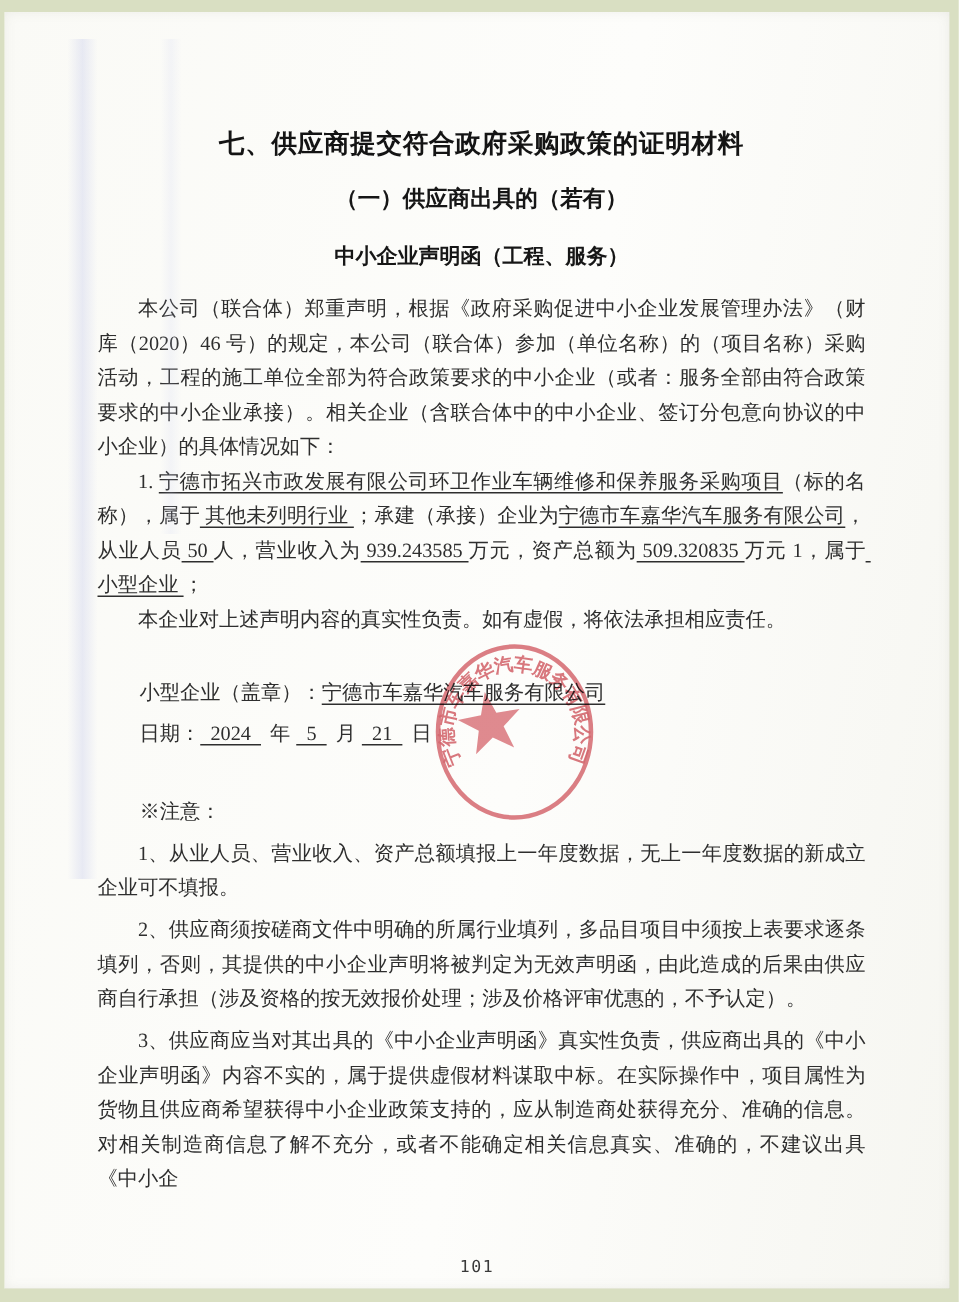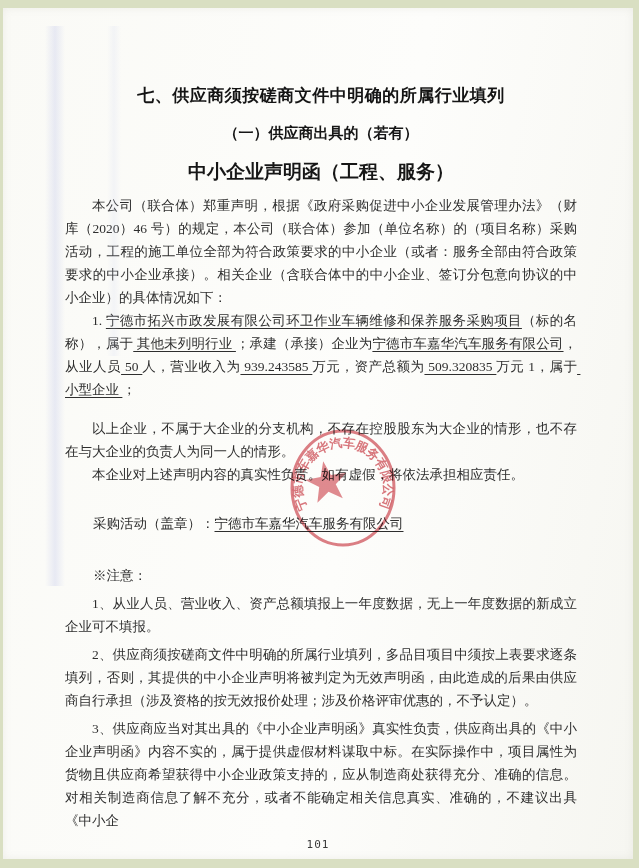--- a/index.html
+++ b/index.html
@@ -18,21 +18,21 @@
     padding:76px 56px 0 62px;
     color:#2d2d2d;
   }
   .streak{position:absolute;pointer-events:none;}
   .streak1{left:42px;top:18px;width:20px;height:560px;
     background:linear-gradient(to right,rgba(190,196,232,0),rgba(186,192,232,0.30),rgba(190,196,232,0));}
   .streak2{left:104px;top:18px;width:14px;height:330px;
     background:linear-gradient(to right,rgba(200,206,238,0),rgba(198,204,238,0.16),rgba(200,206,238,0));}
   h1.title{font-size:17px;line-height:24px;font-weight:bold;text-align:center;margin:0;color:#141414;letter-spacing:0.5px;}
   h2.subtitle{font-size:15px;line-height:22px;font-weight:bold;text-align:center;margin:14px 0 0;color:#161616;}
-  h3.lettertitle{font-size:19px;line-height:20px;font-weight:bold;text-align:center;margin:18px 0 0;color:#161616;}
+  h3.lettertitle{font-size:14px;line-height:20px;font-weight:bold;text-align:center;margin:18px 0 0;color:#161616;}
   .para{font-size:13.5px;line-height:23px;margin:0;text-align:justify;color:#2e2e2e;}
   .indent{text-indent:2em;}
   .mt16{margin-top:16px;}
   .mt12{margin-top:12px;}
   .u{text-decoration:underline;text-underline-offset:3px;white-space:pre-wrap;}
   .sigline{font-size:13.5px;line-height:27px;padding-left:28px;color:#2e2e2e;}
   .sig-block{margin-top:24px;}
   .unit{margin:0 4px 0 6px;}
   .noteshead{margin-top:28px;font-size:13.5px;line-height:22px;padding-left:28px;color:#2e2e2e;}
   .note{margin-top:5px;}
@@ -48,33 +48,33 @@
   .seal text{font-family:"Liberation Serif","DejaVu Serif",serif;font-weight:bold;}
 </style>
 </head>
 <body>
 
 <div class="page">
 
   <div class="streak streak1"></div>
   <div class="streak streak2"></div>
 
-  <h1 class="title">七、供应商须按磋商文件中明确的所属行业填列</h1>
+  <h1 class="title">七、供应商提交符合政府采购政策的证明材料</h1>
   <h2 class="subtitle">（一）供应商出具的（若有）</h2>
   <h3 class="lettertitle">中小企业声明函（工程、服务）</h3>
 
   <p class="para indent mt12">本公司（联合体）郑重声明，根据《政府采购促进中小企业发展管理办法》（财库（2020）46 号）的规定，本公司（联合体）参加（单位名称）的（项目名称）采购活动，工程的施工单位全部为符合政策要求的中小企业（或者：服务全部由符合政策要求的中小企业承接）。相关企业（含联合体中的中小企业、签订分包意向协议的中小企业）的具体情况如下：</p>
 
   <p class="para indent"><span>1. </span><span class="u">宁德市拓兴市政发展有限公司环卫作业车辆维修和保养服务采购项目</span><span>（标的名称），属于</span><span class="u"> 其他未列明行业 </span><span>；承建（承接）企业为</span><span class="u">宁德市车嘉华汽车服务有限公司</span><span>，从业人员</span><span class="u"> 50 </span><span>人，营业收入为</span><span class="u"> 939.243585 </span><span>万元，资产总额为</span><span class="u"> 509.320835 </span><span>万元 1，属于</span><span class="u"> 小型企业 </span><span>；</span></p>
 
-  <p class="para indent mt16">以上企业，不属于大企业的分支机构，不存在控股股东为大企业的情形，也不存在与大企业的负责人为同一人的情形。</p>
   <p class="para indent">本企业对上述声明内容的真实性负责。如有虚假，将依法承担相应责任。</p>
 
-  <div class="sigline sig-block"><span>采购活动（盖章）：</span><span class="u">宁德市车嘉华汽车服务有限公司</span></div>
+  <div class="sigline sig-block"><span>小型企业（盖章）：</span><span class="u">宁德市车嘉华汽车服务有限公司</span></div>
 
+  <div class="sigline"><span>日期：</span><span class="u">  2024  </span><span class="unit">年</span><span class="u">  5  </span><span class="unit">月</span><span class="u">  21  </span><span class="unit">日</span></div>
 
   <div class="noteshead">※注意：</div>
   <p class="para indent note">1、从业人员、营业收入、资产总额填报上一年度数据，无上一年度数据的新成立企业可不填报。</p>
   <p class="para indent note">2、供应商须按磋商文件中明确的所属行业填列，多品目项目中须按上表要求逐条填列，否则，其提供的中小企业声明将被判定为无效声明函，由此造成的后果由供应商自行承担（涉及资格的按无效报价处理；涉及价格评审优惠的，不予认定）。</p>
   <p class="para indent note">3、供应商应当对其出具的《中小企业声明函》真实性负责，供应商出具的《中小企业声明函》内容不实的，属于提供虚假材料谋取中标。在实际操作中，项目属性为货物且供应商希望获得中小企业政策支持的，应从制造商处获得充分、准确的信息。对相关制造商信息了解不充分，或者不能确定相关信息真实、准确的，不建议出具《中小企</p>
 
   <div class="pagenum">101</div>
 
   <svg class="seal" width="114" height="124" viewBox="0 0 114 124">
     <defs>

